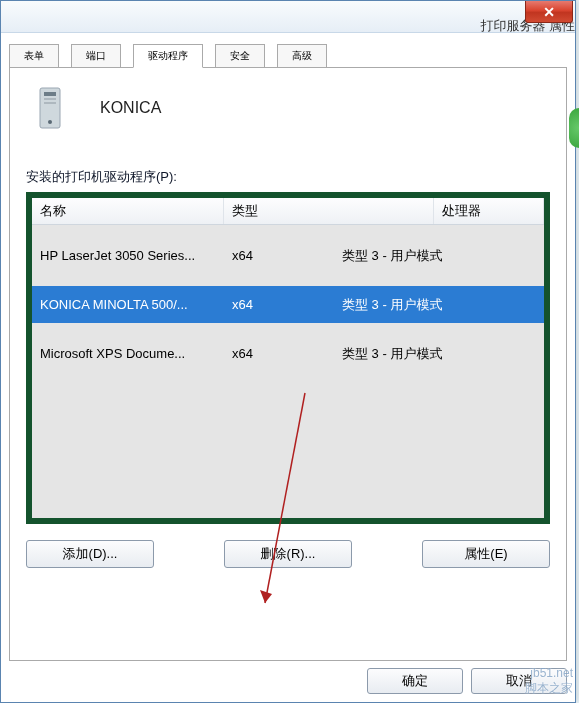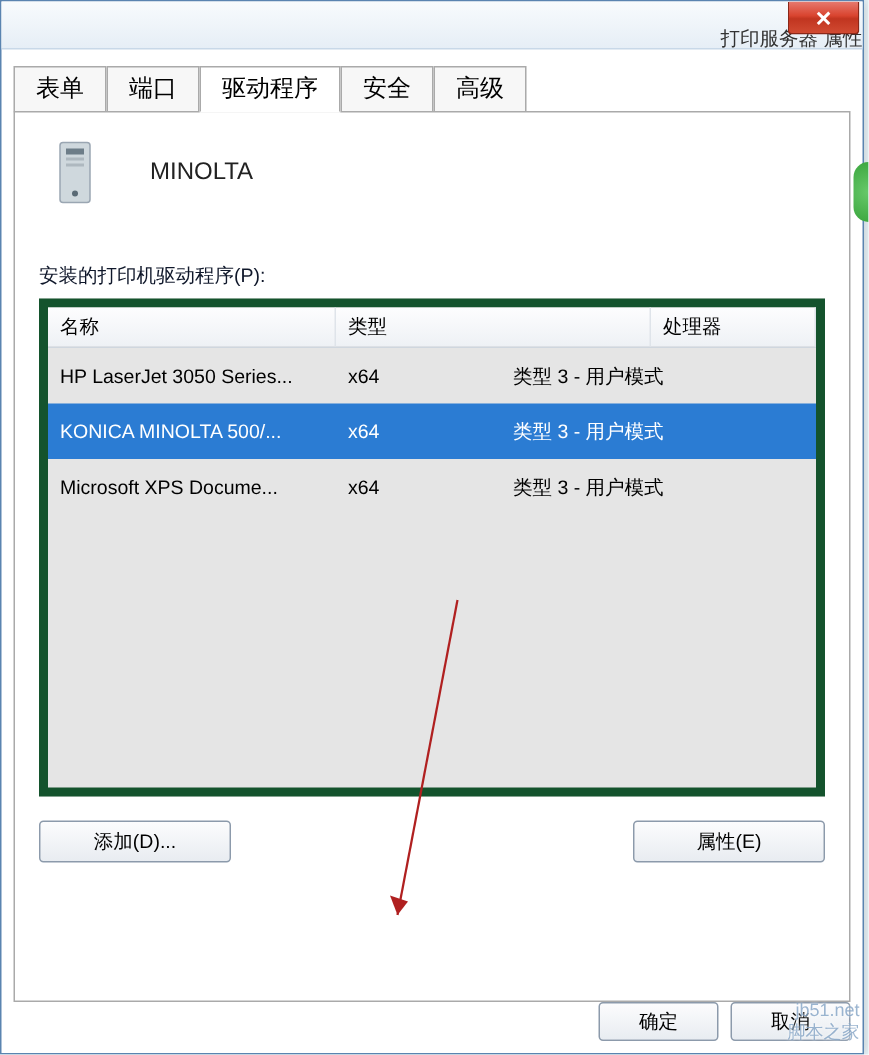--- a/index.html
+++ b/index.html
@@ -4,42 +4,42 @@
 <style>
   * { box-sizing: border-box; font-family: "Microsoft YaHei", "Segoe UI", Tahoma, sans-serif; }
   body { margin: 0; background: #e8f3f8; width: 579px; height: 703px; overflow: hidden; position: relative; }
   .window { position: absolute; left: 0; top: 0; width: 576px; height: 703px; background: #fff; border: 1px solid #5a84b0; box-shadow: 0 0 8px rgba(0,0,0,0.2); }
   .titlebar { height: 32px; background: linear-gradient(to bottom, #f8fbfd, #e6eef6); border-bottom: 1px solid #c8d8e8; display: flex; align-items: flex-end; padding: 0 0 0 8px; position: relative; flex-direction: column; }
   .titlebar .printer-icon { width: 16px; height: 16px; margin-right: 8px; }
   .titlebar .title { font-size: 13px; color: #333; flex: 1; }
   .close-btn { position: absolute; right: 2px; top: 0; width: 48px; height: 22px; background: linear-gradient(to bottom, #e67a6f 0%, #d9442f 45%, #c13520 55%, #d14a32 100%); border: 1px solid #8a2718; border-top: none; border-radius: 0 0 3px 3px; display: flex; align-items: center; justify-content: center; color: #fff; font-size: 14px; font-weight: bold; cursor: pointer; }
   .client { padding: 10px 8px 8px 8px; }
   .tabbar { display: flex; }
-  .tab { padding: 4px 14px; font-size: 16px; border: 1px solid #aaa; border-bottom: none; margin-right: 0; background: #f7f7f7; cursor: pointer; position: relative; top: 1px; font-family: Liberation Serif, serif; }
+  .tab { padding: 4px 14px; font-size: 10px; border: 1px solid #aaa; border-bottom: none; margin-right: 12px; background: #f7f7f7; cursor: pointer; position: relative; top: 1px; font-family: Liberation Serif, serif; }
   .tab.active { background: #fff; border-bottom: 1px solid #fff; z-index: 2; }
   .tab:not(.active) { border-bottom: 1px solid #aaa; }
   .tabpane { border: 1px solid #aaa; background: #fff; height: 594px; padding: 18px 16px 12px 16px; position: relative; }
   .server-row { display: flex; align-items: center; margin-bottom: 38px; }
   .server-icon { width: 36px; height: 44px; margin-right: 30px; margin-left: 8px; }
   .server-name { font-size: 16px; color: #222; }
   .listlabel { font-size: 13px; color: #0f172a; margin-bottom: 6px; }
   .listview { border: 6px solid #14532d; height: 332px; background: #e5e5e5; }
   .lv-header { display: flex; background: linear-gradient(to bottom, #fdfdfe, #eef1f5); border-bottom: 1px solid #cfd6de; }
   .lv-hcell { font-size: 13px; padding: 4px 8px; border-right: 1px solid #dfe4ea; }
   .lv-body { }
-  .lv-row { display: flex; font-size: 13px; height: 37px; align-items: center; cursor: pointer; }
+  .lv-row { display: flex; font-size: 13px; height: 37px; align-items: center; cursor: pointer; margin-top: 12px; }
   .lv-row.selected { background: #2b7cd3; color: #fff; }
   .lv-cell { padding: 0 8px; white-space: nowrap; overflow: hidden; text-overflow: ellipsis; }
   .col-name { width: 192px; }
   .col-proc { width: 110px; }
   .col-type { flex: 1; }
   .btnrow { display: flex; justify-content: space-between; margin-top: 16px; }
   .winbtn { width: 128px; height: 28px; font-size: 13px; background: linear-gradient(to bottom, #fcfcfd, #e8ecf1); border: 1px solid #8c9aab; border-radius: 3px; cursor: pointer; }
   .footer { position: absolute; right: 8px; bottom: 8px; display: flex; gap: 8px; }
-  .footbtn { width: 80px; height: 26px; font-size: 13px; background: linear-gradient(to bottom, #fcfcfd, #e8ecf1); border: 1px solid #8c9aab; border-radius: 3px; cursor: pointer; }
+  .footbtn { width: 96px; height: 26px; font-size: 13px; background: linear-gradient(to bottom, #fcfcfd, #e8ecf1); border: 1px solid #8c9aab; border-radius: 3px; cursor: pointer; }
   .arrow { position: absolute; pointer-events: none; }
   .watermark { position: absolute; right: 6px; bottom: 6px; font-size: 12px; color: #8aa8c8; opacity: 0.85; pointer-events: none; text-shadow: 0 0 2px #fff; }
   .edge-green { position: absolute; right: 0; top: 108px; width: 10px; height: 40px; background: radial-gradient(circle at right, #67c96a, #3aa53d); border-radius: 20px 0 0 20px; }
 </style>
 </head>
 <body>
 
 <div class="window">
   <div class="titlebar">
     <span class="printer-icon">
@@ -68,21 +68,21 @@
       <div class="server-row">
         <span class="server-icon">
           <svg viewBox="0 0 36 44">
               <rect x="6" y="2" width="20" height="40" rx="2" fill="#cfd8dd" stroke="#9aa6b2"></rect>
               <rect x="10" y="6" width="12" height="4" fill="#6d7d88"></rect>
               <rect x="10" y="12" width="12" height="2" fill="#aeb8bf"></rect>
               <rect x="10" y="16" width="12" height="2" fill="#aeb8bf"></rect>
               <circle cx="16" cy="36" r="2" fill="#5a6a75"></circle>
             </svg>
         </span>
-        <span class="server-name">MINOLTA</span>
+        <span class="server-name">KONICA</span>
       </div>
 
       <div class="listlabel">安装的打印机驱动程序(P):</div>
 
       <div class="listview">
         <div class="lv-header">
           <div class="lv-hcell col-name">名称</div>
           <div class="lv-hcell col-type">类型</div>
           <div class="lv-hcell col-proc">处理器</div>
         </div>
@@ -105,20 +105,21 @@
         </div>
       </div>
 
       <svg class="arrow" style="left:240px; top:320px; width:60px; height:230px;">
         <line x1="55" y1="5" x2="15" y2="215" stroke="#b02020" stroke-width="1.5"></line>
         <polygon points="15,215 10,202 22,206" fill="#b02020"></polygon>
       </svg>
 
       <div class="btnrow">
         <button class="winbtn">添加(D)...</button>
+        <button class="winbtn">删除(R)...</button>
         <button class="winbtn">属性(E)</button>
       </div>
     </div>
   </div>
 
   <div class="footer">
     <button class="footbtn">确定</button>
     <button class="footbtn">取消</button>
   </div>
 </div>

